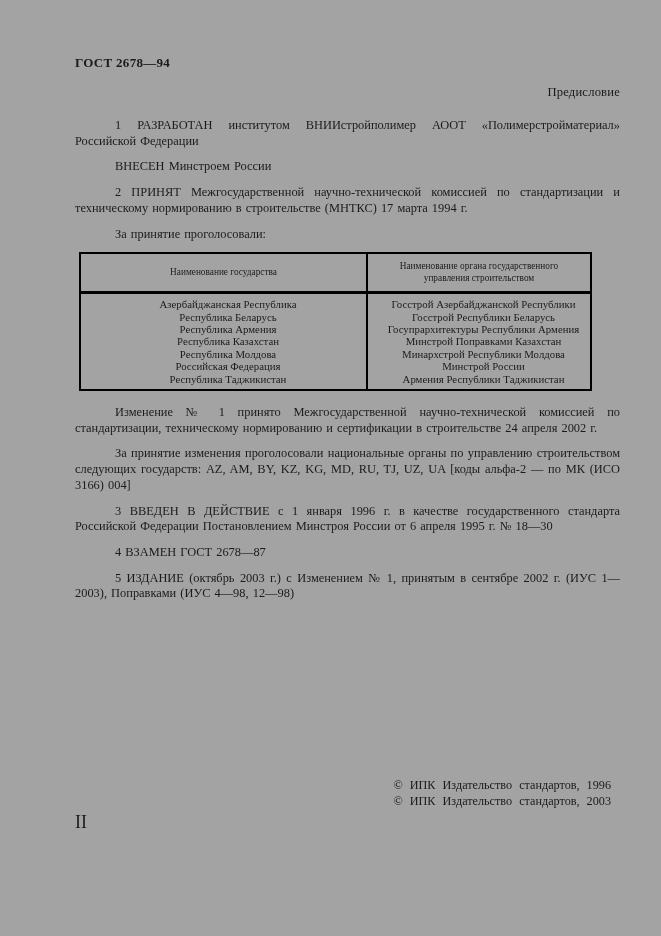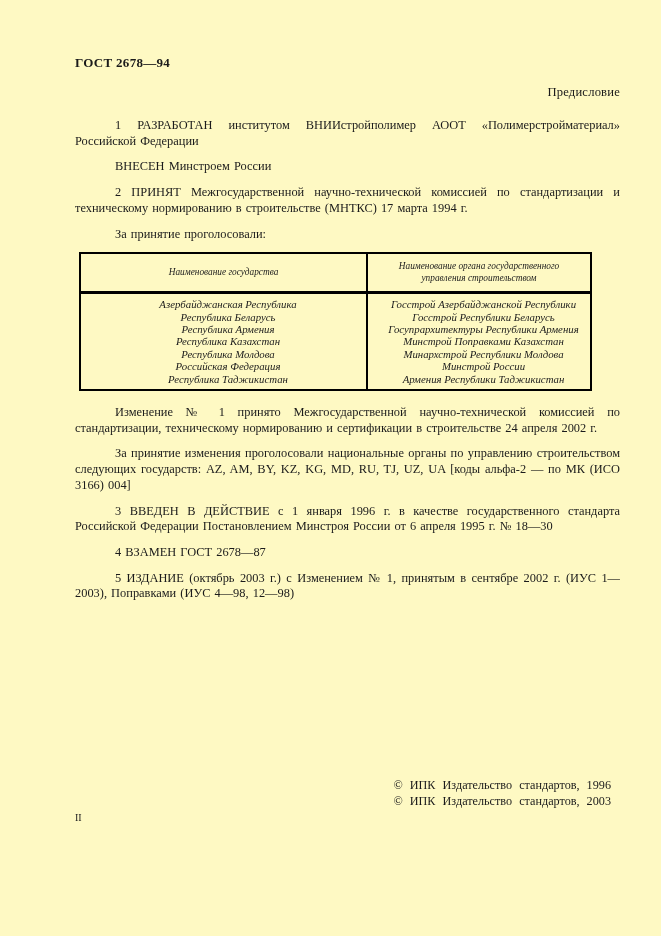--- a/index.html
+++ b/index.html
@@ -1,20 +1,20 @@
 <!DOCTYPE html>
 <html lang="ru"><head>
 <meta charset="utf-8">
 <style>
   html, body { margin: 0; padding: 0; background: #ffffff; }
   .page {
     position: relative;
     width: 661px;
     height: 936px;
-    background: #fef9c3;
+    background: #a3a3a3;
     color: #1b1b1b;
     font-family: "Liberation Serif", "DejaVu Serif", serif;
     box-sizing: border-box;
     padding: 55px 41px 4px 75px;
     overflow: hidden;
   }
   .doc-code {
     font-weight: bold;
     font-size: 13px;
     letter-spacing: 0.3px;
@@ -32,21 +32,20 @@
     text-align: justify;
     text-indent: 40px;
     margin: 0 0 10px 0;
     word-spacing: 1px;
   }
   table.vote-table {
     border-collapse: collapse;
     width: 513px;
     margin: 4px 0 14px 4px;
     table-layout: fixed;
-    font-style: italic;
   }
   table.vote-table th, table.vote-table td {
     border-left: 2px solid #000;
     border-right: 2px solid #000;
     text-align: center;
   }
   table.vote-table thead th {
     border-top: 2px solid #000;
     border-bottom: 3.5px solid #000;
     font-weight: normal;
@@ -74,21 +73,21 @@
     font-size: 12.2px;
     line-height: 15.8px;
     padding-right: 9px;
     word-spacing: 4px;
   }
   .restriction {
     margin-top: 19px;
     margin-bottom: 0;
   }
   .page-num {
-    font-size: 10px;
+    font-size: 18px;
     margin-top: 2px;
   }
 </style>
 </head>
 <body>
 
 <div class="page">
 
   <div class="doc-code">ГОСТ 2678—94</div>
 

